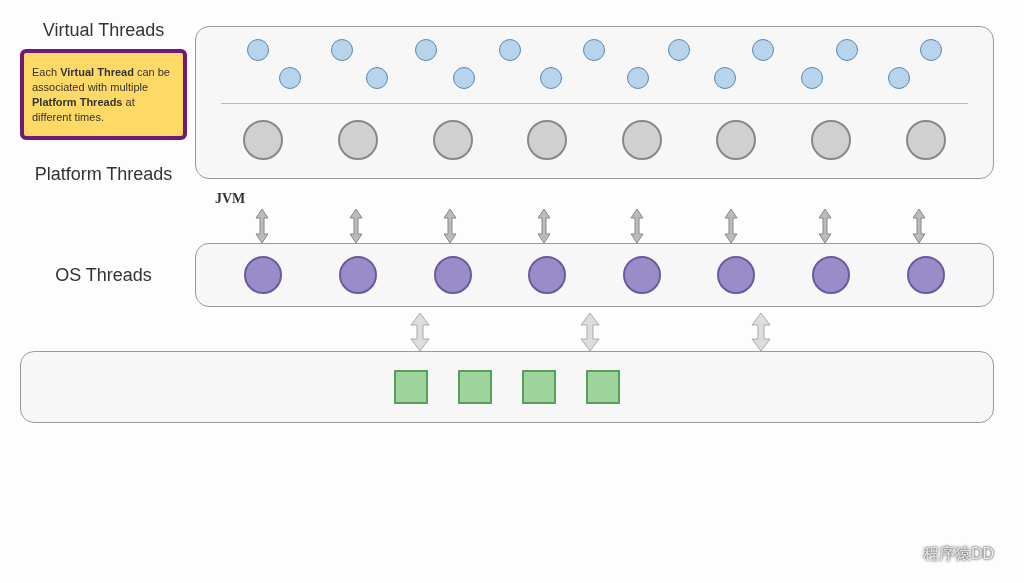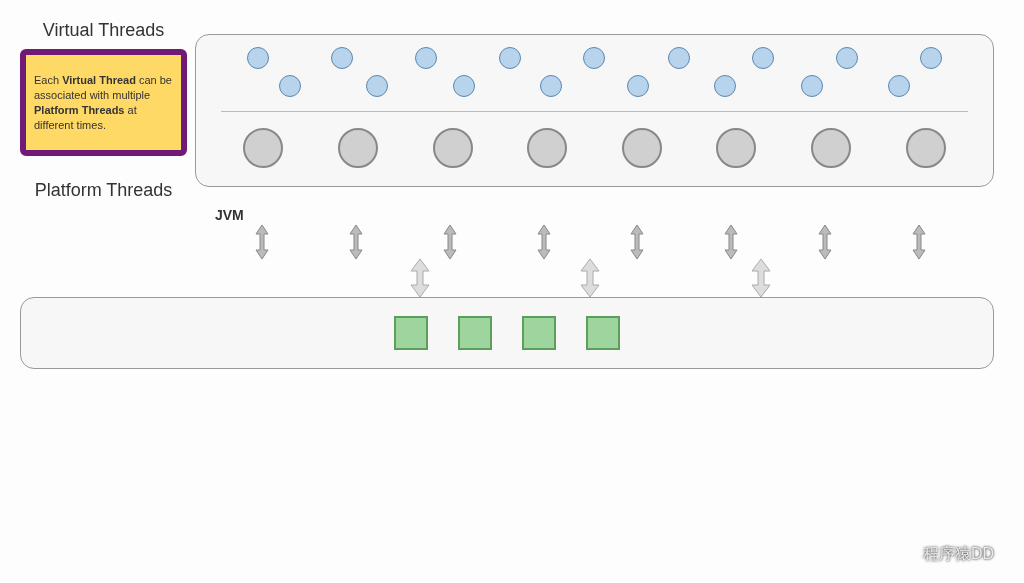--- a/index.html
+++ b/index.html
@@ -30,26 +30,26 @@
     border-radius: 14px;
     background: #f7f7f7;
     padding: 12px 20px;
   }
   .label {
     font-size: 18px;
     color: #333;
   }
   .note {
     background: #ffd966;
-    border: 6px solid #701a75;
+    border: 4px solid #701a75;
     border-radius: 6px;
     font-size: 11px;
     font-family: Arial, sans-serif;
     color: #333;
-    padding: 18px 8px;
+    padding: 12px 8px;
     text-align: left;
     margin-top: 8px;
     line-height: 1.35;
   }
   .note b { font-weight: bold; }
   .circles-row {
     display: flex;
     justify-content: space-around;
     align-items: center;
   }
@@ -83,21 +83,21 @@
     width: 34px; height: 34px;
     background: #9ed49e;
     border: 2px solid #5aa05a;
   }
   .sublabel {
     font-size: 14px;
     font-weight: bold;
     margin-left: 195px;
     margin-bottom: 2px;
     color: #333;
-    font-family: Liberation Sans, sans-serif;
+    font-family: Liberation Serif, serif;
   }
   .arrows-row {
     display: flex;
     justify-content: space-around;
     margin-left: 195px;
     margin-right: 28px;
   }
   .arrows-row.center3 {
     padding: 0 120px;
   }
@@ -216,20 +216,37 @@
           <polygon points="9,0 3,9 7,9 7,25 3,25 9,34 15,25 11,25 11,9 15,9" fill="#bbb" stroke="#888" stroke-width="1"></polygon>
         </svg>
       </span>
     <span class="arrow">
         <svg width="18" height="34">
           <polygon points="9,0 3,9 7,9 7,25 3,25 9,34 15,25 11,25 11,9 15,9" fill="#bbb" stroke="#888" stroke-width="1"></polygon>
         </svg>
       </span>
   </div>
 
+  <div class="row-wrap">
+    <div class="left-col">
+      <div class="label">OS Threads</div>
+    </div>
+    <div class="box">
+      <div class="circles-row">
+        <div class="os-circle"></div>
+        <div class="os-circle"></div>
+        <div class="os-circle"></div>
+        <div class="os-circle"></div>
+        <div class="os-circle"></div>
+        <div class="os-circle"></div>
+        <div class="os-circle"></div>
+        <div class="os-circle"></div>
+      </div>
+    </div>
+  </div>
 
   <div class="arrows-row center3">
     <span class="arrow">
         <svg width="24" height="38">
           <polygon points="12,0 3,12 9,12 9,26 3,26 12,38 21,26 15,26 15,12 21,12" fill="#ddd" stroke="#aaa" stroke-width="1"></polygon>
         </svg>
       </span>
     <span class="arrow">
         <svg width="24" height="38">
           <polygon points="12,0 3,12 9,12 9,26 3,26 12,38 21,26 15,26 15,12 21,12" fill="#ddd" stroke="#aaa" stroke-width="1"></polygon>

